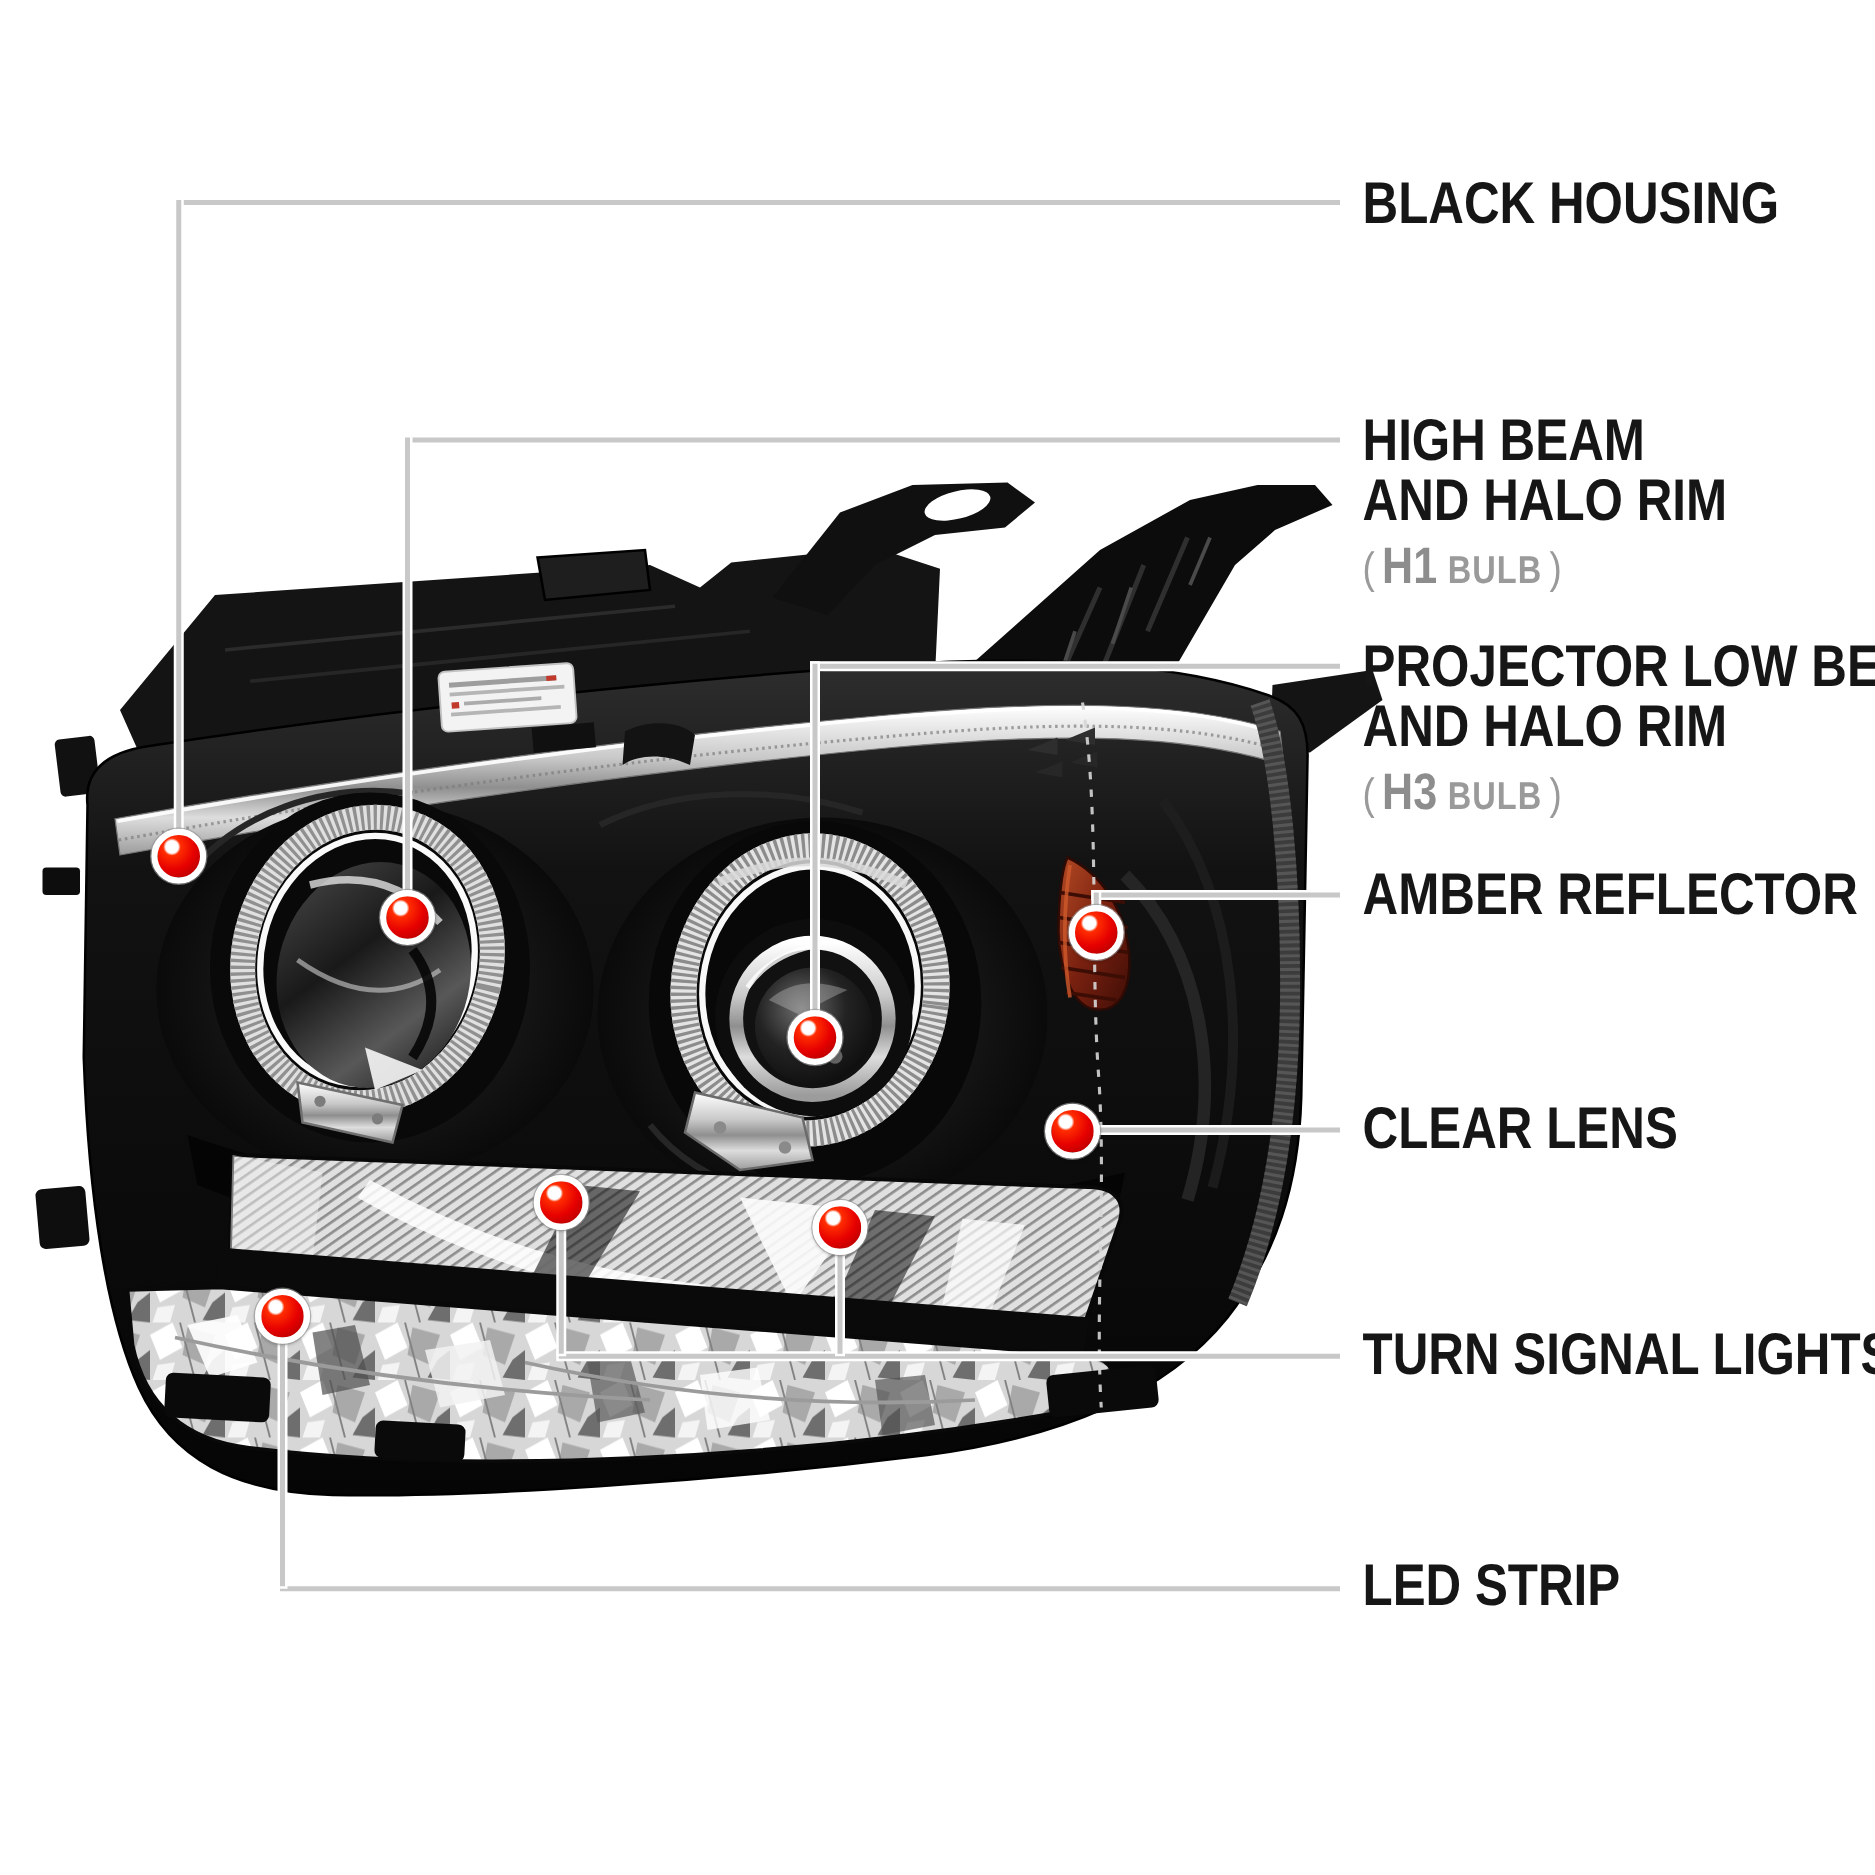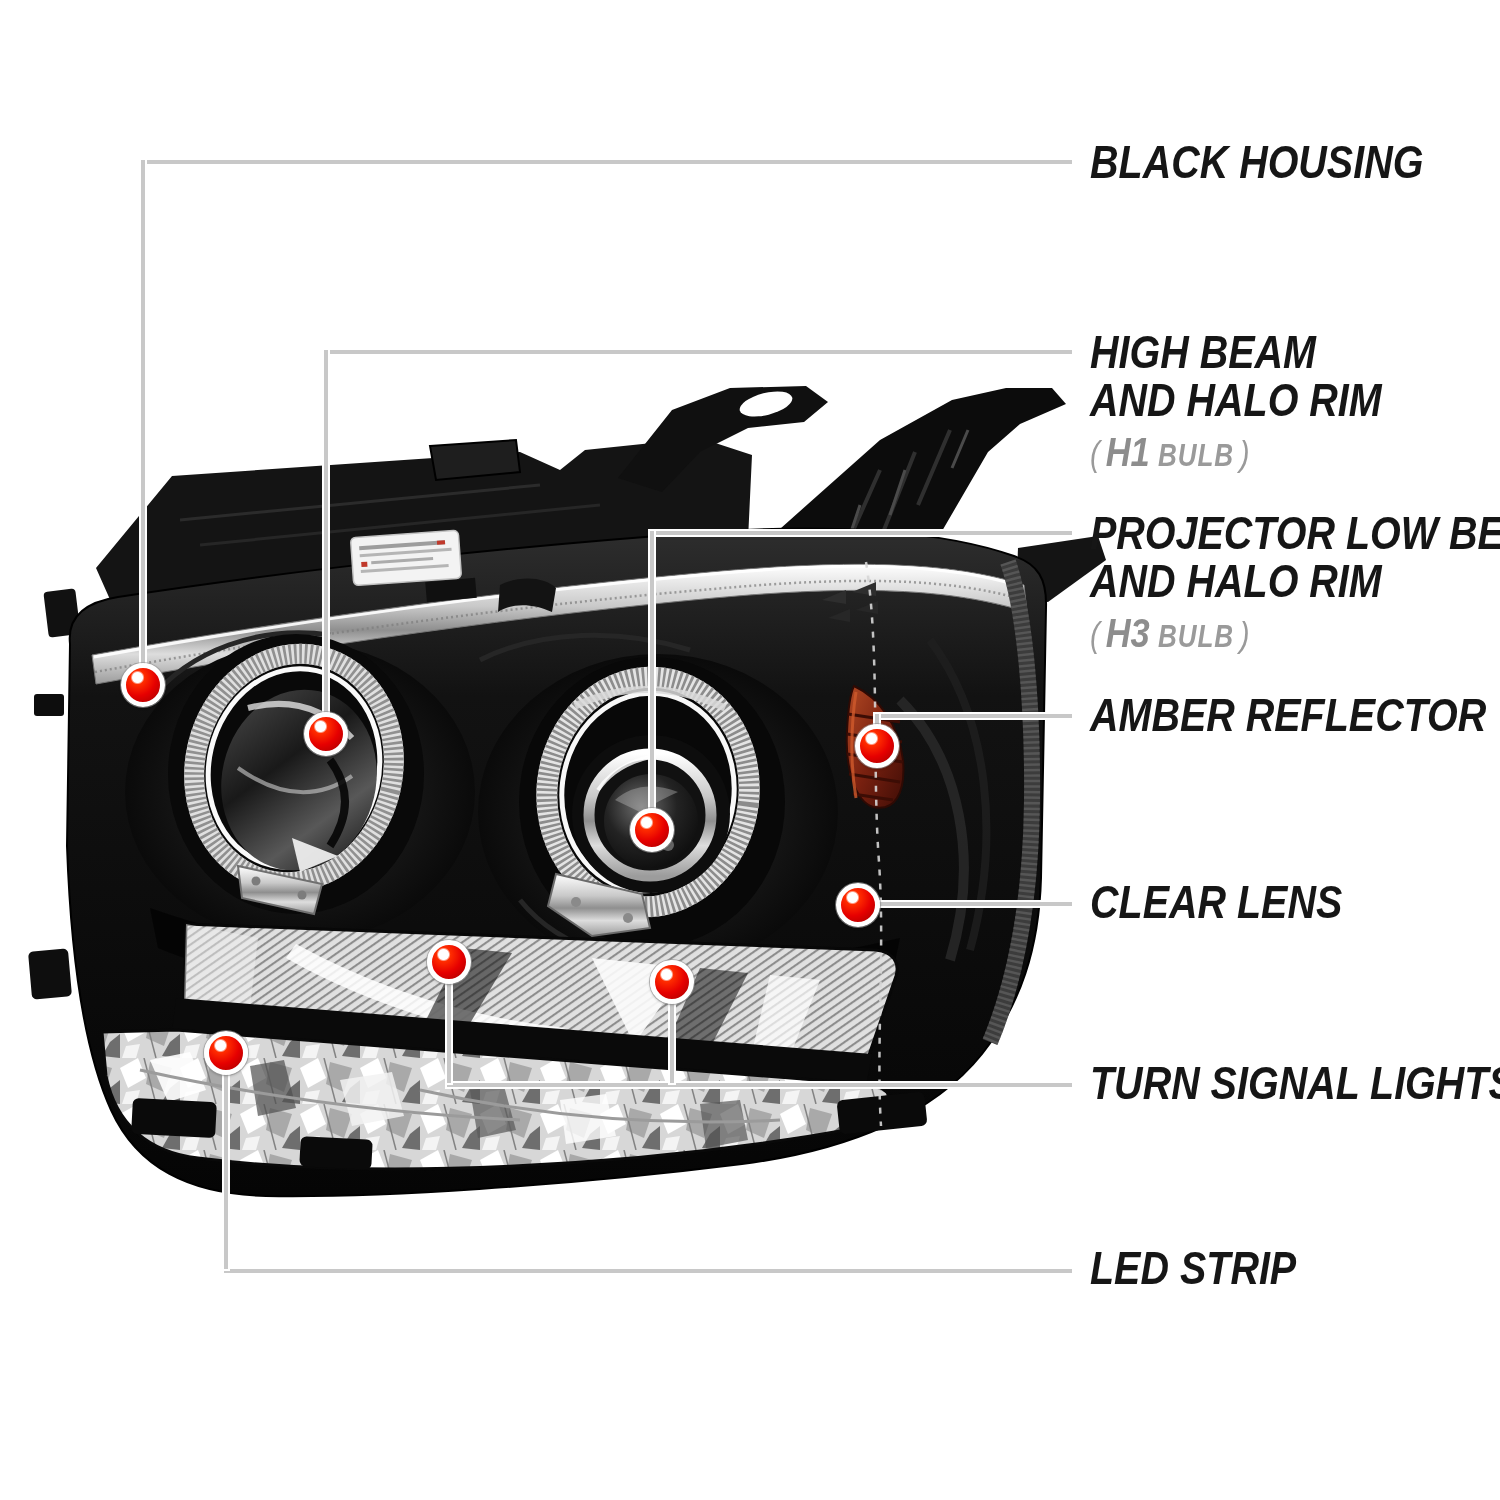--- a/index.html
+++ b/index.html
@@ -1,17 +1,17 @@
 <!DOCTYPE html>
 <html><head>
 <meta charset="utf-8">
 <style>
   html,body{margin:0;padding:0;background:#ffffff;}
   #stage{position:relative;width:1500px;height:1500px;background:#ffffff;overflow:hidden;
-         font-family:"Liberation Sans",sans-serif;font-style:italic;}
+         font-family:"Liberation Sans",sans-serif;}
   #art{position:absolute;left:0;top:0;width:1500px;height:1500px;}
 
   
   .seg{position:absolute;background:#c8c8c8;box-shadow:0 0 0 2px #ffffff;}
 
   
   .dot{position:absolute;width:34px;height:34px;border-radius:50%;
        border:5px solid #ffffff;
        background:radial-gradient(circle at 34% 28%, #ffffff 0 5px, #ff2d00 7px, #e60000 55%, #aa0000 95%);
        box-shadow:0 0 0 1px rgba(150,150,150,.65), 0 1px 3px rgba(0,0,0,.3);}

